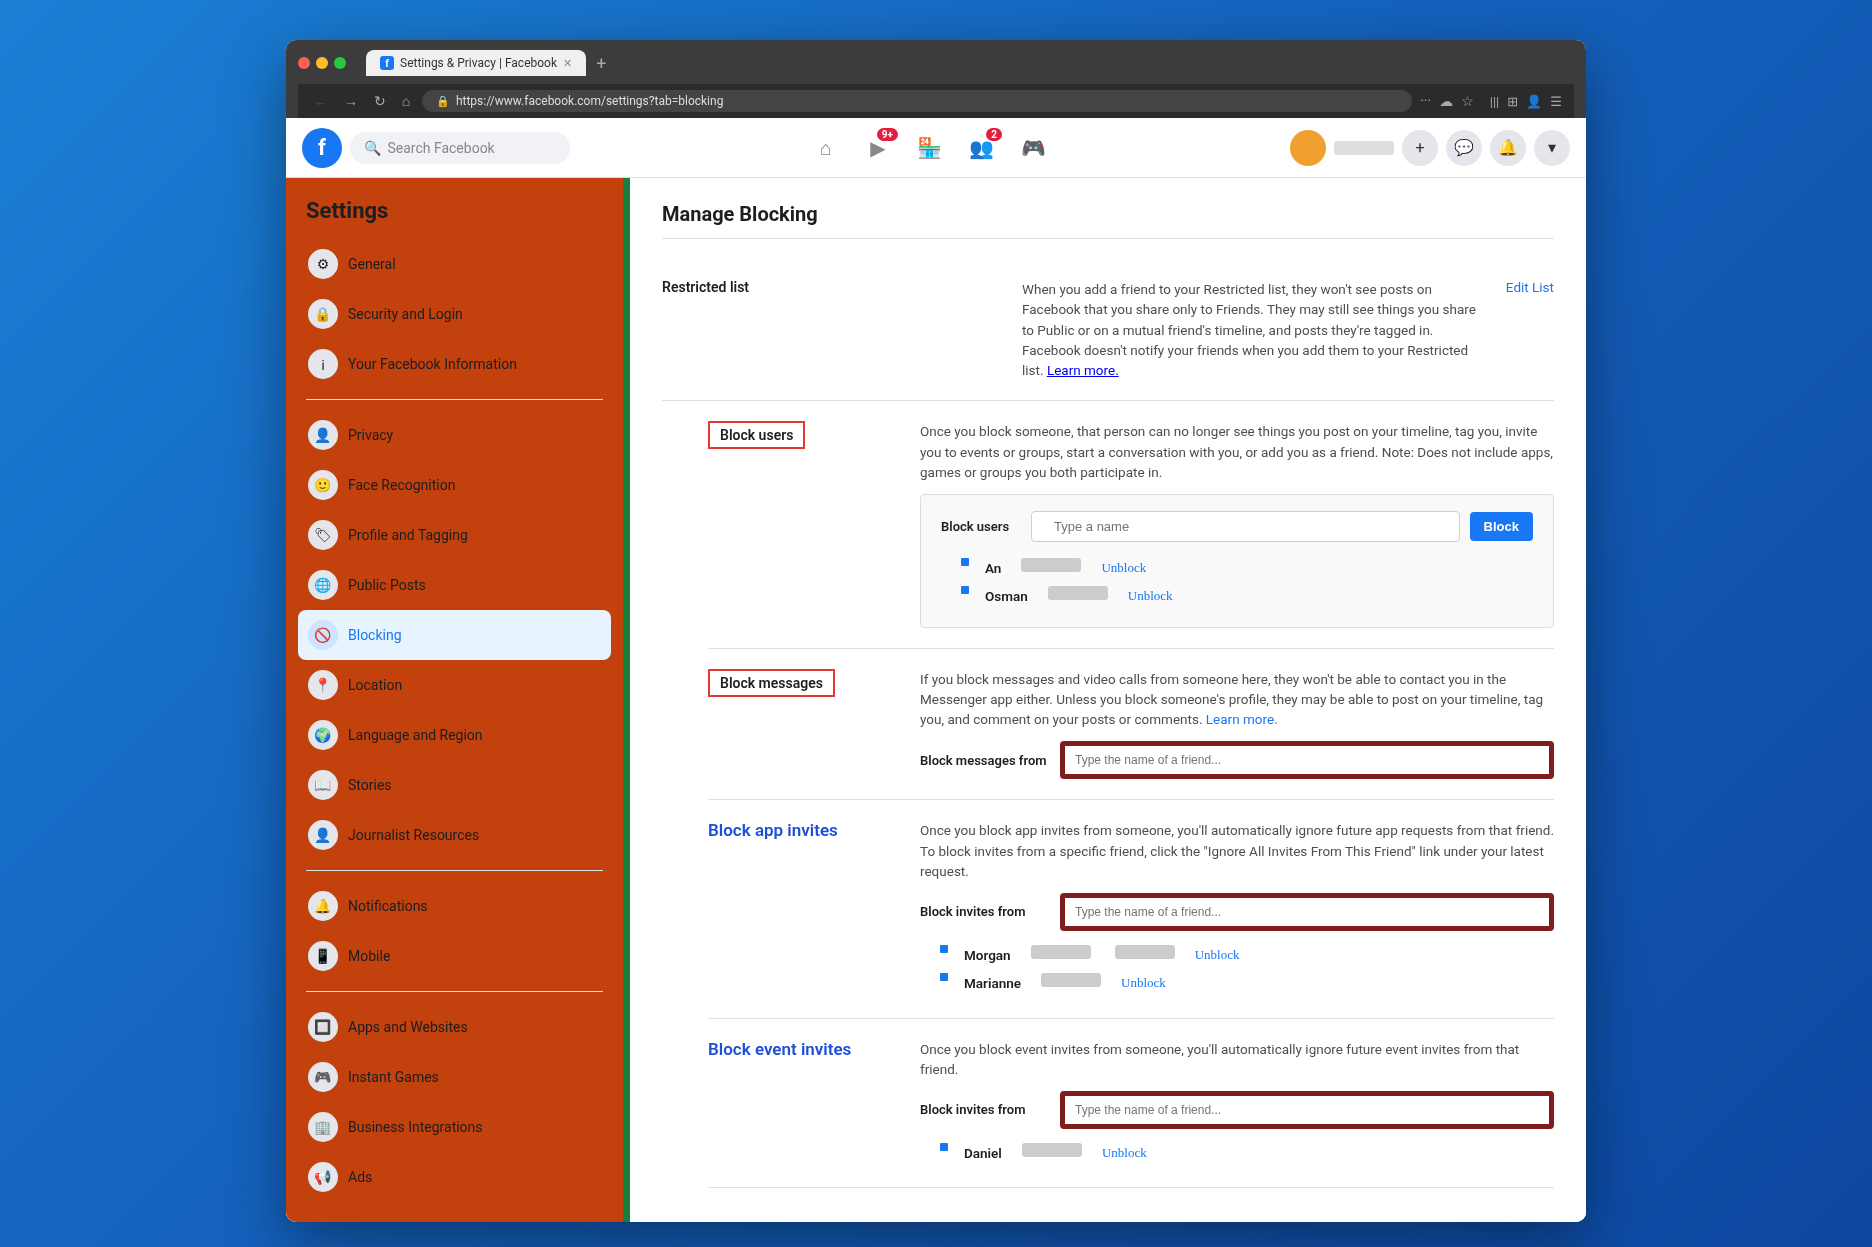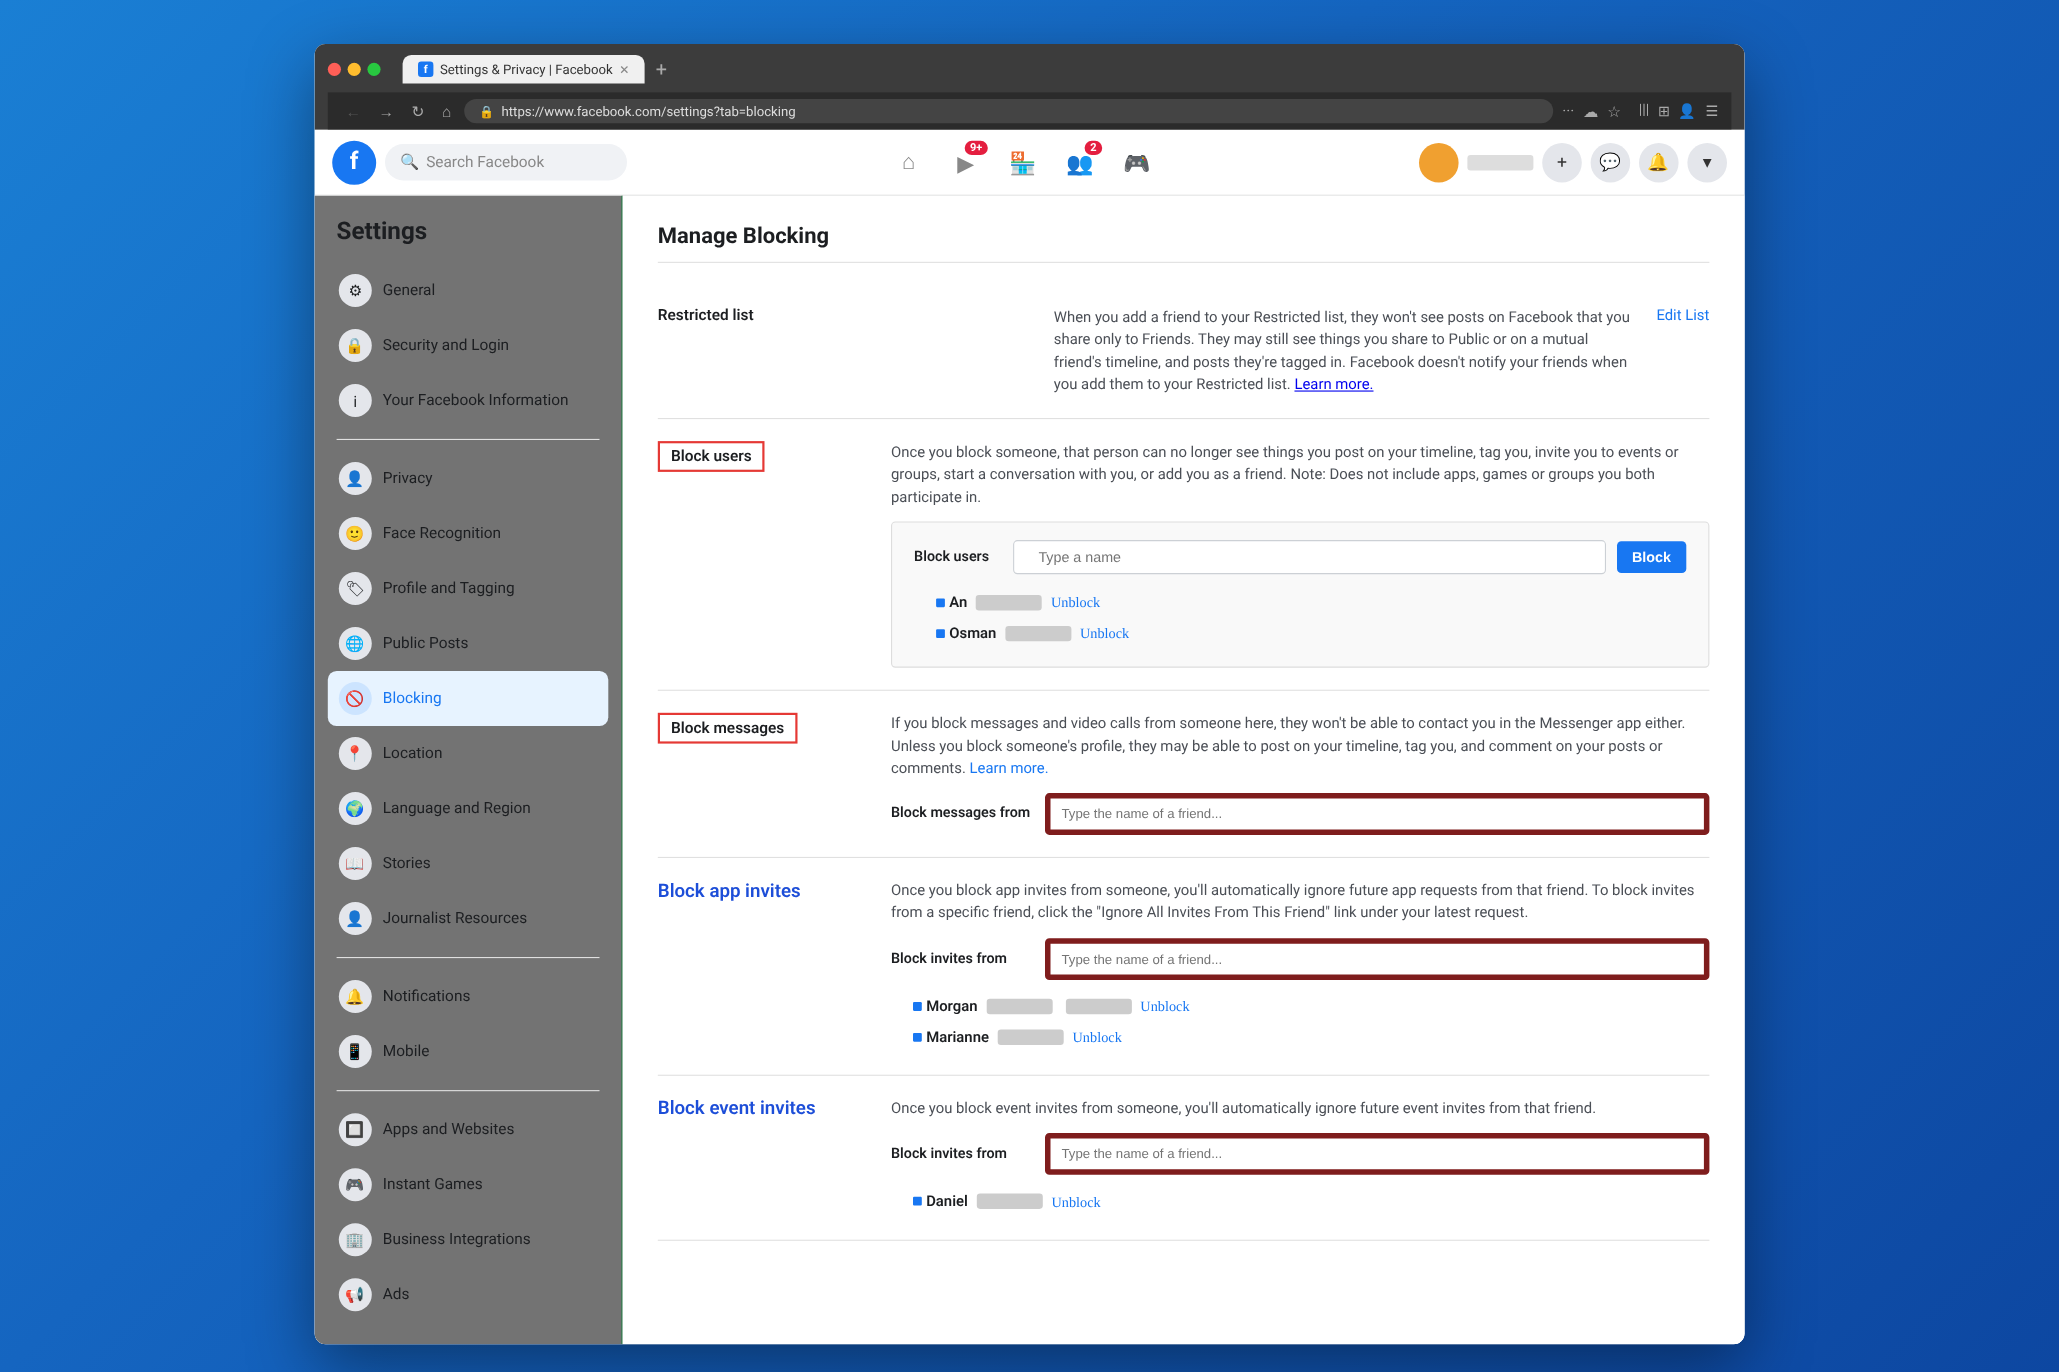--- a/index.html
+++ b/index.html
@@ -226,23 +226,23 @@
 
     
     .fb-content {
       background: #f0f2f5;
       display: flex;
       min-height: 900px;
     }
 
     
     .settings-sidebar {
-      width: 280px;
-      background: #737373;
-      border-right: 1px solid #15803d;
+      width: 344px;
+      background: #c2410c;
+      border-right: 7px solid #15803d;
       padding: 20px 12px;
       flex-shrink: 0;
       overflow-y: auto;
     }
     .settings-title {
       font-size: 22px;
       font-weight: 700;
       color: #1c1e21;
       padding: 0 8px 16px 8px;
     }
@@ -310,20 +310,21 @@
       padding-bottom: 12px;
       border-bottom: 1px solid #e0e0e0;
     }
 
     
     .blocking-section {
       display: flex;
       padding: 20px 0;
       border-bottom: 1px solid #e0e0e0;
       gap: 32px;
+      margin-left: 46px;
     }
     .section-label {
       width: 180px;
       flex-shrink: 0;
     }
     .section-label-text {
       font-size: 17px;
       font-weight: 600;
       color: #1d4ed8;
     }
@@ -403,22 +404,22 @@
       color: white;
       border: none;
       border-radius: 4px;
       padding: 7px 14px;
       font-size: 13px;
       font-weight: 600;
       cursor: pointer;
     }
     .blocked-user-row {
       display: flex;
-      align-items: center;
-      gap: 4px;
+      align-items: flex-start;
+      gap: 16px;
       padding: 4px 0 4px 20px;
       font-size: 13.5px;
     }
     .blocked-user-bullet {
       width: 8px;
       height: 8px;
       background: #1877f2;
       border-radius: 1px;
       flex-shrink: 0;
     }

